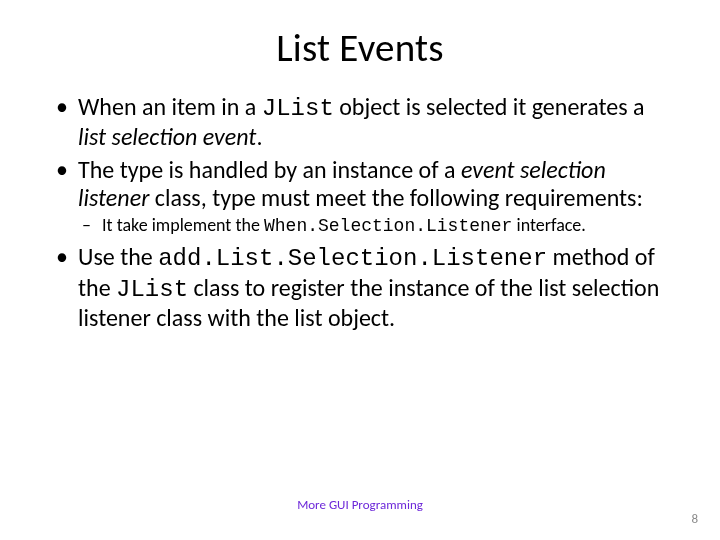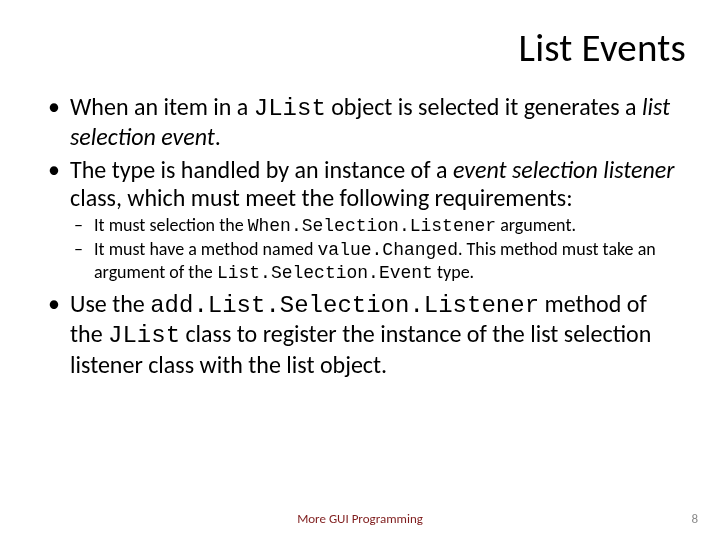--- a/index.html
+++ b/index.html
@@ -13,30 +13,30 @@
     position: relative;
     overflow: hidden;
   }
   .slide {
     box-sizing: border-box;
     padding: 20px 34px 0 34px;
     width: 100%;
     height: 100%;
   }
   .title {
-    text-align: right;
+    text-align: center;
     font-size: 39px;
     font-weight: 400;
     margin: 4px 0 22px 0;
     letter-spacing: 0.2px;
   }
   ul.lvl1 {
     list-style: none;
     padding: 0;
-    margin: 8px;
+    margin: 16px;
     font-size: 24px;
     line-height: 1.18;
   }
   ul.lvl1 > li {
     position: relative;
     padding-left: 28px;
     margin-bottom: 4px;
   }
   ul.lvl1 > li::before {
     content: "•";
@@ -62,26 +62,26 @@
     position: absolute;
     left: 4px;
     top: 0;
   }
   .mono {
     font-family: "Courier New", Courier, monospace;
   }
   .ital { font-style: italic; }
   .footer-center {
     position: absolute;
-    bottom: 14px;
+    bottom: 28px;
     left: 0;
     width: 100%;
     text-align: center;
     font-size: 13px;
-    color: #7f1d1d;
+    color: #6d28d9;
   }
   .footer-right {
     position: absolute;
     bottom: 14px;
     right: 22px;
     font-size: 13px;
     color: #8a8a8a;
   }
 </style>
 </head>
@@ -91,28 +91,25 @@
 
   <div class="title">List Events</div>
 
   <ul class="lvl1">
 
     <li>
       <span>When an item in a </span><span class="mono">JList</span><span> object is selected it generates a </span><span class="ital">list selection event</span><span>.</span>
     </li>
 
     <li>
-      <span>The type is handled by an instance of a </span><span class="ital">event selection listener</span><span> class, which must meet the following requirements:</span>
+      <span>The type is handled by an instance of a </span><span class="ital">event selection listener</span><span> class, type must meet the following requirements:</span>
 
       <ul class="lvl2">
         <li>
-          <span>It must selection the </span><span class="mono">When.Selection.Listener</span><span> argument.</span>
-        </li>
-        <li>
-          <span>It must have a method named </span><span class="mono">value.Changed</span><span>. This method must take an argument of the </span><span class="mono">List.Selection.Event</span><span> type.</span>
+          <span>It take implement the </span><span class="mono">When.Selection.Listener</span><span> interface.</span>
         </li>
       </ul>
     </li>
 
     <li>
       <span>Use the </span><span class="mono">add.List.Selection.Listener</span><span> method of the </span><span class="mono">JList</span><span> class to register the instance of the list selection listener class with the list object.</span>
     </li>
 
   </ul>
 

